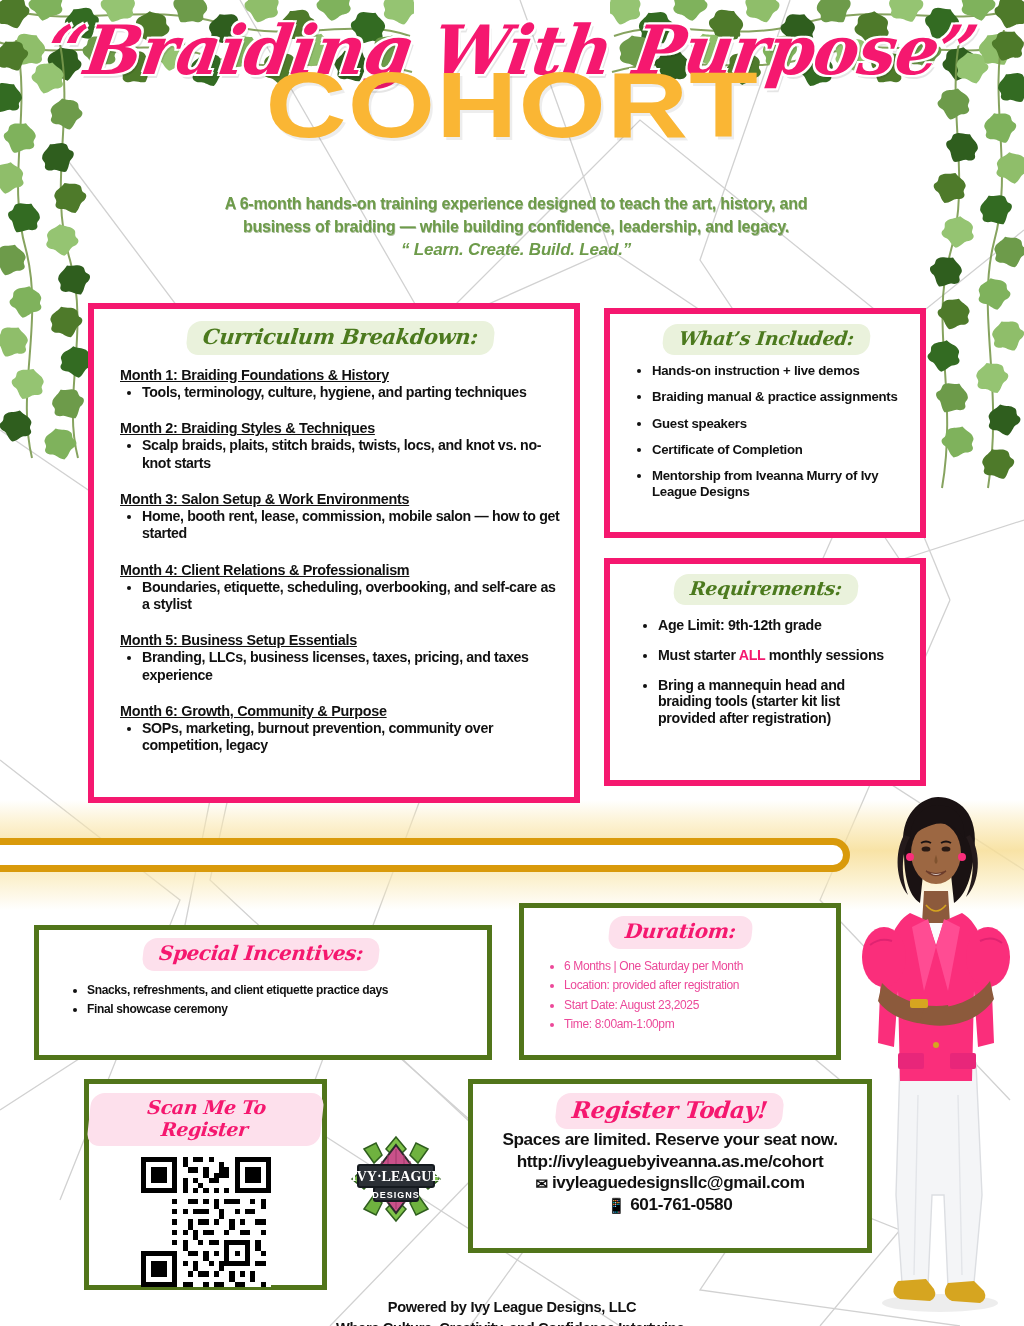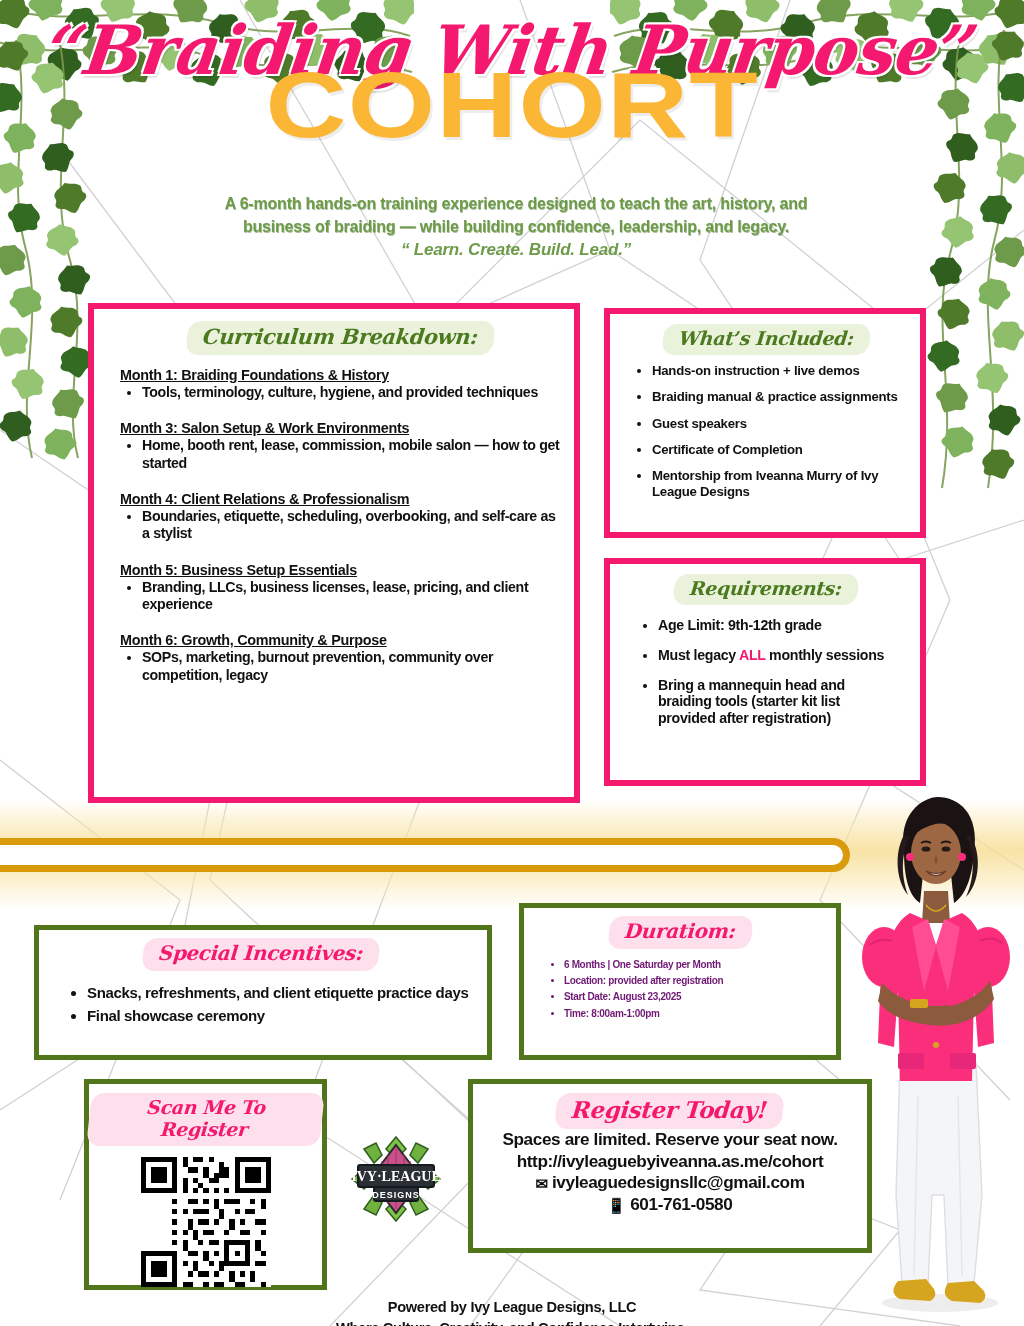--- a/index.html
+++ b/index.html
@@ -190,35 +190,35 @@
     letter-spacing: -0.3px;
     margin-bottom: 13px;
   }
   .hl-pink { color: #F5186F; }
 
   
   #incentives-box { left: 34px; top: 925px; width: 458px; height: 135px; }
   #incentives-box .inner { padding: 8px 10px 0 6px; }
   #incentives-box ul { margin: 10px 0 0 42px; }
   #incentives-box li {
-    font-size: 15px;
+    font-size: 12px;
     font-weight: bold;
     color: #111111;
     line-height: 1.55;
     letter-spacing: -0.35px;
   }
 
   
   #duration-box { left: 519px; top: 903px; width: 322px; height: 157px; }
   #duration-box .inner { padding: 8px 8px 0 8px; }
   #duration-box ul { margin: 8px 0 0 32px; }
   #duration-box li {
-    font-size: 10px;
-    font-weight: bold;
-    color: #701a75;
+    font-size: 12px;
+    font-weight: normal;
+    color: #ec4899;
     line-height: 1.62;
     letter-spacing: -0.35px;
   }
 
   
   #scan-box { left: 84px; top: 1079px; width: 243px; height: 211px; }
   #scan-box .inner { padding: 9px 0 0 0; text-align: center; }
   .qr { margin: 11px auto 0; display: block; }
 
   
@@ -448,43 +448,49 @@
   <div class="box box-pink" id="curriculum-box">
     <div class="inner">
       <div class="pill-row">
         <span class="pill pill-green" style="font-size:21px">Curriculum Breakdown:</span>
       </div>
       <div style="margin-top:12px">
 
         <div class="month">
           <div class="month-title">Month 1: Braiding Foundations &amp; History</div>
           <ul>
-              <li>Tools, terminology, culture, hygiene, and provided techniques</li>
+              <li>Tools, terminology, culture, hygiene, and parting techniques</li>
             </ul>
         </div>
 
+        <div class="month">
+          <div class="month-title">Month 2: Braiding Styles &amp; Techniques</div>
+          <ul>
+              <li>Scalp braids, plaits, stitch braids, twists, locs, and knot vs. no-knot starts</li>
+            </ul>
+        </div>
 
         <div class="month">
           <div class="month-title">Month 3: Salon Setup &amp; Work Environments</div>
           <ul>
               <li>Home, booth rent, lease, commission, mobile salon — how to get started</li>
             </ul>
         </div>
 
         <div class="month">
           <div class="month-title">Month 4: Client Relations &amp; Professionalism</div>
           <ul>
               <li>Boundaries, etiquette, scheduling, overbooking, and self-care as a stylist</li>
             </ul>
         </div>
 
         <div class="month">
           <div class="month-title">Month 5: Business Setup Essentials</div>
           <ul>
-              <li>Branding, LLCs, business licenses, lease, pricing, and client experience</li>
+              <li>Branding, LLCs, business licenses, taxes, pricing, and taxes experience</li>
             </ul>
         </div>
 
         <div class="month">
           <div class="month-title">Month 6: Growth, Community &amp; Purpose</div>
           <ul>
               <li>SOPs, marketing, burnout prevention, community over competition, legacy</li>
             </ul>
         </div>
 
@@ -510,21 +516,21 @@
   <div class="box box-pink" id="requirements-box">
     <div class="inner">
       <div class="pill-row">
         <span class="pill pill-green" style="font-size:19px">Requirements:</span>
       </div>
       <ul>
         <li>
           <span>Age Limit: 9th-12th grade</span>
         </li>
         <li>
-          <span>Must legacy </span><span class="hl-pink">ALL</span><span> monthly sessions</span>
+          <span>Must starter </span><span class="hl-pink">ALL</span><span> monthly sessions</span>
         </li>
         <li>
           <span>Bring a mannequin head and braiding tools (starter kit list provided after registration)</span>
         </li>
       </ul>
     </div>
   </div>
 
   <div class="box box-green" id="incentives-box">
     <div class="inner">

